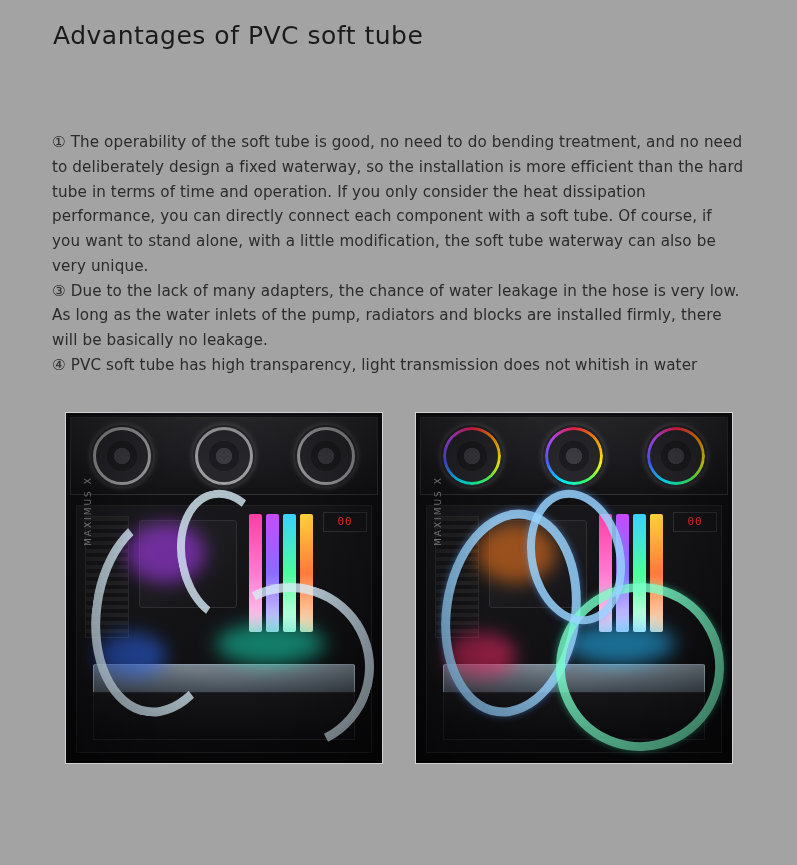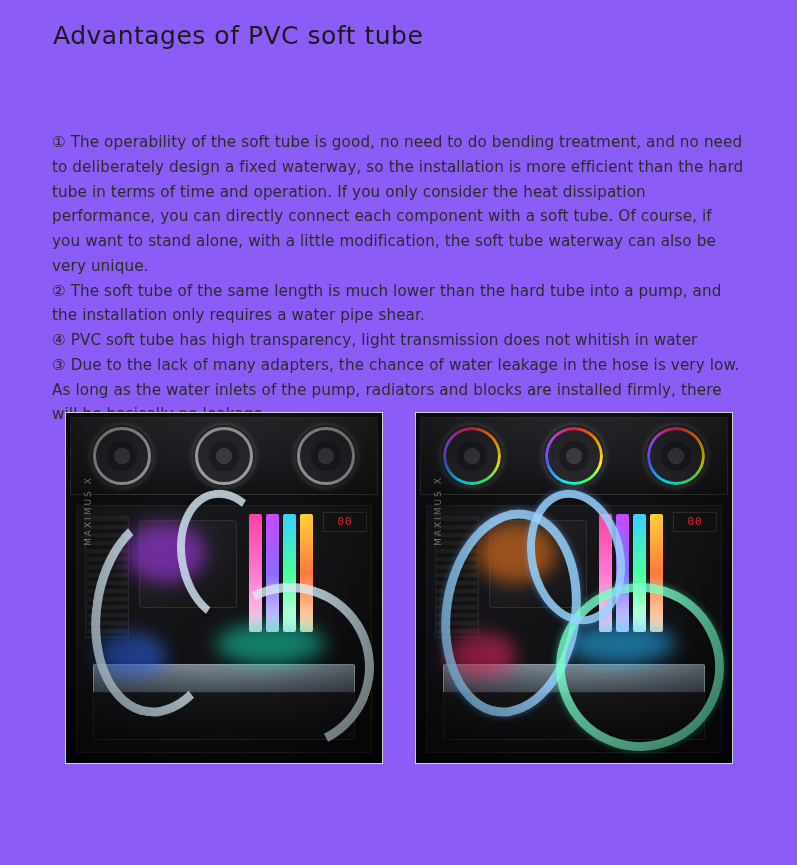--- a/index.html
+++ b/index.html
@@ -10,21 +10,21 @@
     width: 797px;
     height: 865px;
     background: #f7f7f7;
     font-family: "DejaVu Sans", sans-serif;
     overflow: hidden;
   }
   .page {
     position: relative;
     width: 797px;
     height: 865px;
-    background: #8b5cf6;
+    background: #a3a3a3;
     box-sizing: border-box;
   }
   .title {
     position: absolute;
     left: 53px;
     top: 20px;
     font-size: 25px;
     color: #1a1a1a;
     letter-spacing: 0.5px;
     font-weight: 400;
@@ -264,23 +264,22 @@
 </style>
 </head>
 <body>
 
 <div class="page">
 
   <div class="title">Advantages of PVC soft tube</div>
 
   <div class="body-copy">
     <p class="para">① The operability of the soft tube is good, no need to do bending treatment, and no need to deliberately design a fixed waterway, so the  installation is more efficient than the hard tube in terms of time and operation. If you only consider the heat dissipation performance, you can directly connect each component with a soft tube. Of course, if you want to stand alone, with a little modification, the soft tube waterway can also be very unique.</p>
-    <p class="para">② The soft tube of the same length is much lower than the hard tube into a pump, and the installation only requires a water pipe shear.</p>
+    <p class="para">③ Due to the lack of many adapters, the chance of water leakage in the hose is very low. As long as the water inlets of the pump, radiators and blocks are installed firmly, there will be basically no leakage.</p>
     <p class="para">④ PVC soft tube has high transparency, light transmission does not whitish in water</p>
-    <p class="para">③ Due to the lack of many adapters, the chance of water leakage in the hose is very low. As long as the water inlets of the pump, radiators and blocks are installed firmly, there will be basically no leakage.</p>
   </div>
 
   <div class="images">
 
     <div class="photo left">
       <div class="inner">
         <div class="rad">
           <div class="fan"></div>
           <div class="fan"></div>
           <div class="fan"></div>

